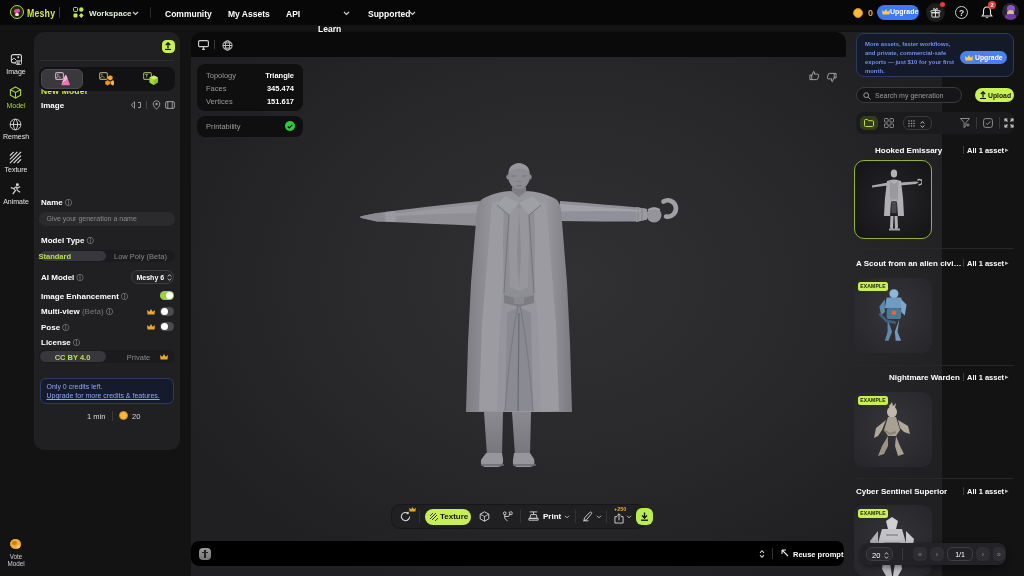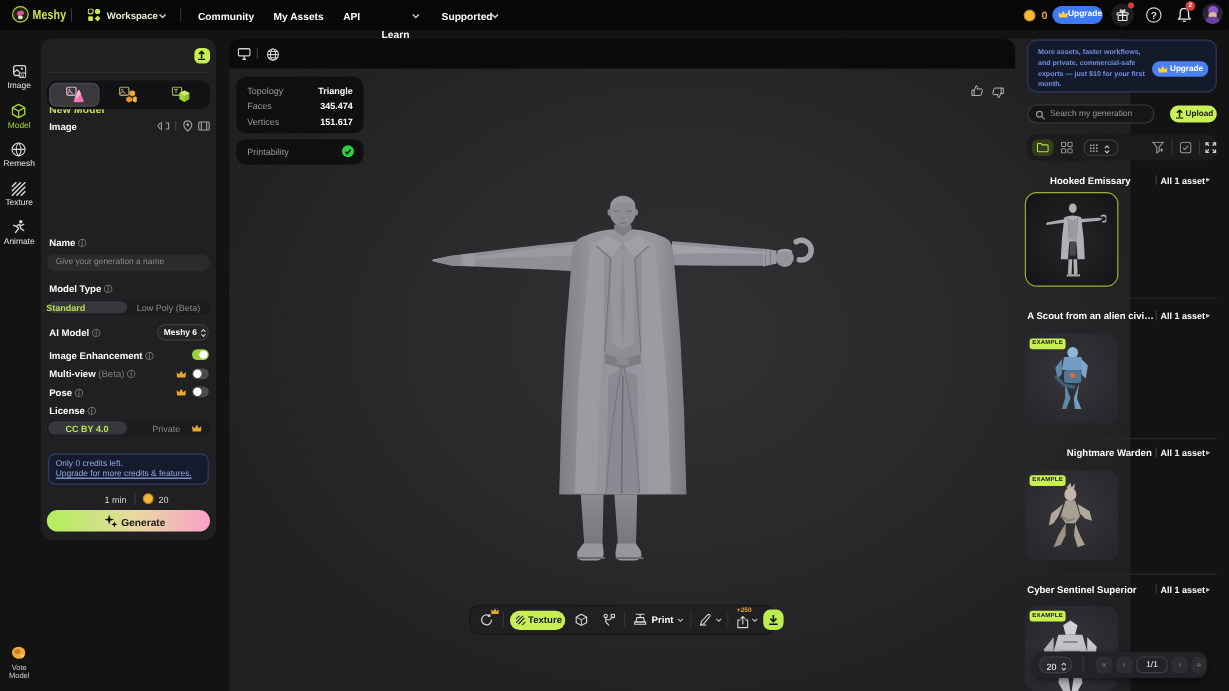--- a/index.html
+++ b/index.html
@@ -208,27 +208,20 @@
  <div class="abs" style="left:5.5px;top:346px;width:134px;height:26px;background:#151b2c;border:1px solid #2c3c64;border-radius:6px;">
    <div class="abs" style="left:6px;top:4px;font-size:7px;color:#8fa8e8;">Only 0 credits left.</div>
    <div class="abs" style="left:6px;top:13px;font-size:7px;color:#8fa8e8;text-decoration:underline;">Upgrade for more credits &amp; features.</div>
  </div>
 
  <div class="abs" style="left:53px;top:380px;font-size:7.5px;color:#d8d8d8;">1 min</div>
  <div class="abs" style="left:78px;top:379px;width:1px;height:10px;background:#3a3a3a;"></div>
  <div class="abs" style="left:85px;top:379px;width:9px;height:9px;border-radius:50%;background:#f6b93d;border:1px solid #c98a1e;"></div>
  <div class="abs" style="left:98px;top:380px;font-size:7.5px;color:#d8d8d8;">20</div>
 
- <div class="abs" style="left:5px;top:393px;width:136px;height:18px;border-radius:9px;background:linear-gradient(90deg,#b2ee5c,#e8d9a0 55%,#f9a2c8);">
-   <svg class="abs" style="left:48px;top:4px;" width="11" height="11" viewBox="0 0 11 11">
-          <path d="M4 0 L5 3 L8 4 L5 5 L4 8 L3 5 L0 4 L3 3 Z" fill="#111"></path>
-          <path d="M8.3 5.5 L9 7.3 L10.8 8 L9 8.7 L8.3 10.5 L7.6 8.7 L5.8 8 L7.6 7.3 Z" fill="#111"></path>
-        </svg>
-   <div class="abs b" style="left:62px;top:4.5px;font-size:8.5px;color:#161616;">Generate</div>
- </div>
 </div>
 
 <div id="vp" class="abs" style="left:191px;top:32px;width:751px;height:544px;background:radial-gradient(ellipse 430px 330px at 50% 46%, #313134 0%, #29292c 55%, #202022 100%);border-radius:10px 10px 0 0;">
 
  <div class="abs" style="left:0;top:0;width:655px;height:25px;background:#0a0a0a;border-radius:10px 10px 0 0;"></div>
  <svg class="abs" style="left:7px;top:8px;" width="11" height="10" viewBox="0 0 11 10">
         <rect x="0.6" y="0.6" width="9.8" height="6" rx="1.2" fill="none" stroke="#d0d0d0" stroke-width="1.1"></rect>
         <path d="M4 9.4 L7 9.4 M5.5 6.6 L5.5 9.4" stroke="#d0d0d0" stroke-width="1.1"></path>
       </svg>
  <div class="abs" style="left:22.5px;top:8px;width:1px;height:9px;background:#3a3a3a;"></div>
@@ -385,20 +378,34 @@
           <path d="M1 1 L3.5 3.5 L6 1" stroke="#cfcfcf" stroke-width="1.1" fill="none"></path>
         </svg>
    <div class="abs ico" style="left:243.5px;top:3px;width:17px;height:17px;background:#b9ee4e;border-radius:6px;">
           <svg width="9" height="9" viewBox="0 0 9 9">
             <path d="M4.5 0.5 L4.5 5.5 M2 3.5 L4.5 6 L7 3.5" stroke="#111" stroke-width="1.3" fill="none"></path>
             <path d="M1 8.2 L8 8.2" stroke="#111" stroke-width="1.3"></path>
           </svg>
         </div>
  </div>
 
+ <div class="abs" style="left:0;top:509px;width:653px;height:25px;background:#000;border-radius:8px;">
+   <div class="abs" style="left:8px;top:7px;width:12px;height:12px;border-radius:4px;background:linear-gradient(180deg,#9a9a9a,#777);overflow:hidden;">
+          <div class="abs" style="left:5px;top:2px;width:2px;height:8px;background:#222;"></div>
+          <div class="abs" style="left:3px;top:3.5px;width:6px;height:1.5px;background:#222;"></div>
+        </div>
+   <svg class="abs" style="left:568px;top:9px;" width="6" height="8" viewBox="0 0 5 7">
+          <path d="M0.8 2.5 L2.5 0.6 L4.2 2.5 M0.8 4.5 L2.5 6.4 L4.2 4.5" stroke="#cfcfcf" stroke-width="0.9" fill="none"></path>
+        </svg>
+   <div class="abs" style="left:581px;top:7px;width:1px;height:11px;background:#333;"></div>
+   <svg class="abs" style="left:590px;top:8px;" width="8" height="8" viewBox="0 0 8 8">
+          <path d="M1 1 L7 7 M1 1 L5 1 M1 1 L1 5" stroke="#e8e8e8" stroke-width="1.1" fill="none"></path>
+        </svg>
+   <div class="abs b w" style="left:602px;top:8.5px;font-size:7.5px;white-space:nowrap;">Reuse prompt</div>
+ </div>
 </div>
 
 <div id="rp">
 
  <div class="abs" style="left:856px;top:33px;width:158px;height:44px;background:#141a29;border:1px solid #2c3a5c;border-radius:8px;">
    <div class="abs b" style="left:8px;top:5.5px;font-size:5.9px;line-height:9px;color:#6f8fe8;white-space:nowrap;">More assets, faster workflows,<br>and private, commercial-safe<br>exports — just $10 for your first<br>month.</div>
    <div class="abs" style="left:103px;top:17px;width:47px;height:13px;background:#4a80f0;border-radius:7px;">
      <svg class="abs" style="left:5px;top:3.5px;" width="8" height="6" viewBox="0 0 8 6">
             <path d="M0.5 5.5 L0 1 L2.3 2.8 L4 0 L5.7 2.8 L8 1 L7.5 5.5 Z" fill="#f8ce3a"></path>
           </svg>

